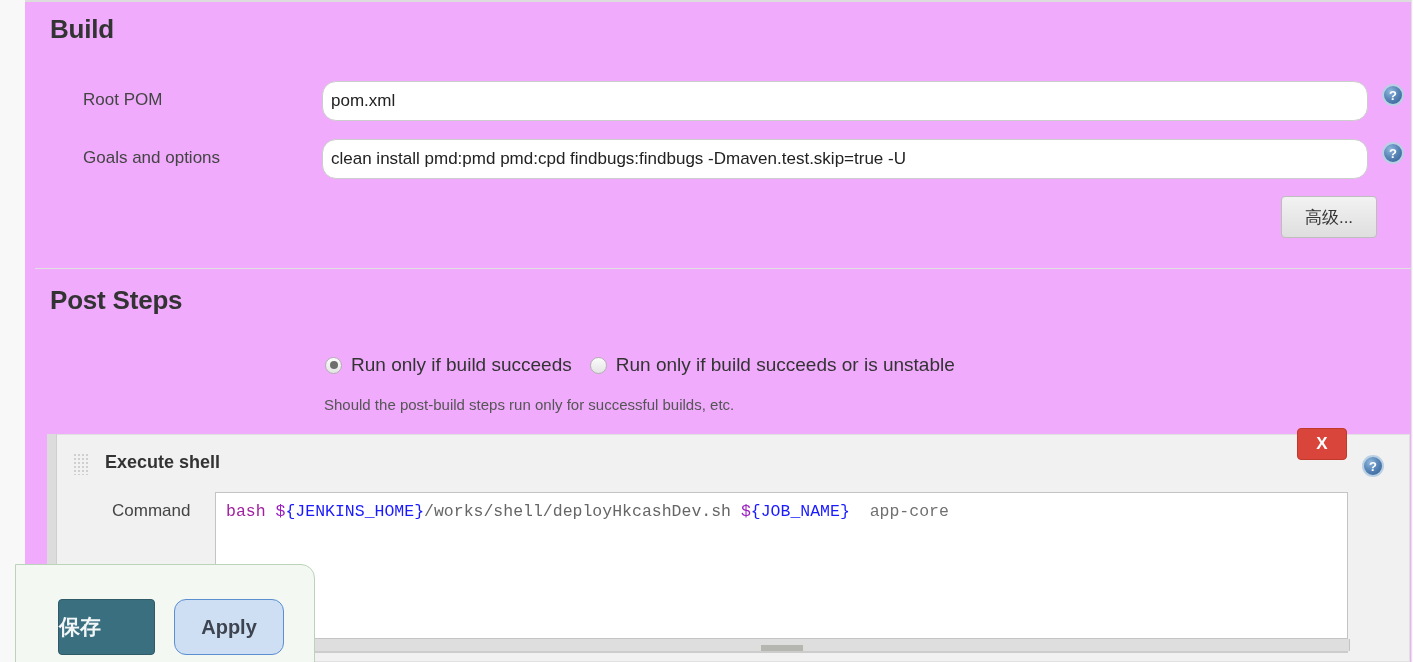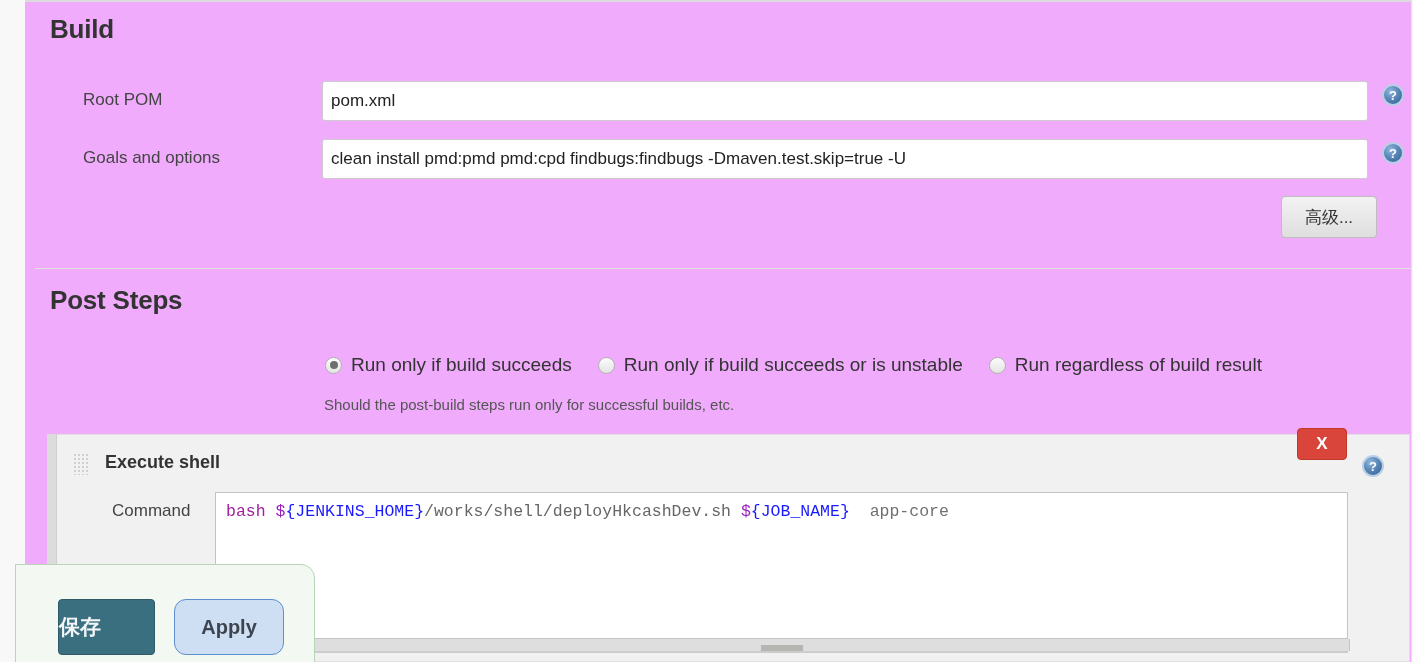--- a/index.html
+++ b/index.html
@@ -48,21 +48,21 @@
     position: absolute;
     font-size: 17px;
     color: #444;
     white-space: nowrap;
   }
   .text-input {
     position: absolute;
     box-sizing: border-box;
     background: #fff;
     border: 1px solid #ccc;
-    border-radius: 3px;
+    border-radius: 14px;
     font-family: "Liberation Sans", sans-serif;
     font-size: 17px;
     color: #222;
     padding: 0 8px;
     outline: none;
   }
   
   .help-icon {
     position: absolute;
     width: 22px; height: 22px;
@@ -96,21 +96,21 @@
     justify-content: center;
     cursor: pointer;
     font-family: "Liberation Sans", sans-serif;
   }
   
   .radio-group {
     position: absolute;
     left: 300px; top: 354px;
     display: flex;
     align-items: center;
-    gap: 8px;
+    gap: 0px;
   }
   .radio-item {
     display: flex;
     align-items: center;
     margin-right: 18px;
     cursor: pointer;
   }
   .radio-mark {
     width: 17px; height: 17px;
     border-radius: 50%;
@@ -336,24 +336,20 @@
 
   <div class="radio-group">
     <div class="radio-item">
       <span class="radio-mark checked"></span>
       <span class="radio-label">Run only if build succeeds</span>
     </div>
     <div class="radio-item">
       <span class="radio-mark"></span>
       <span class="radio-label">Run only if build succeeds or is unstable</span>
     </div>
-    <div class="radio-item">
-      <span class="radio-mark"></span>
-      <span class="radio-label">Run regardless of build result</span>
-    </div>
   </div>
 
   <div class="radio-hint">Should the post-build steps run only for successful builds, etc.</div>
 
   <div id="shell-panel">
     <div id="shell-panel-grip"></div>
     <div id="shell-panel-body"></div>
   </div>
 
   <div class="drag-handle"></div>

